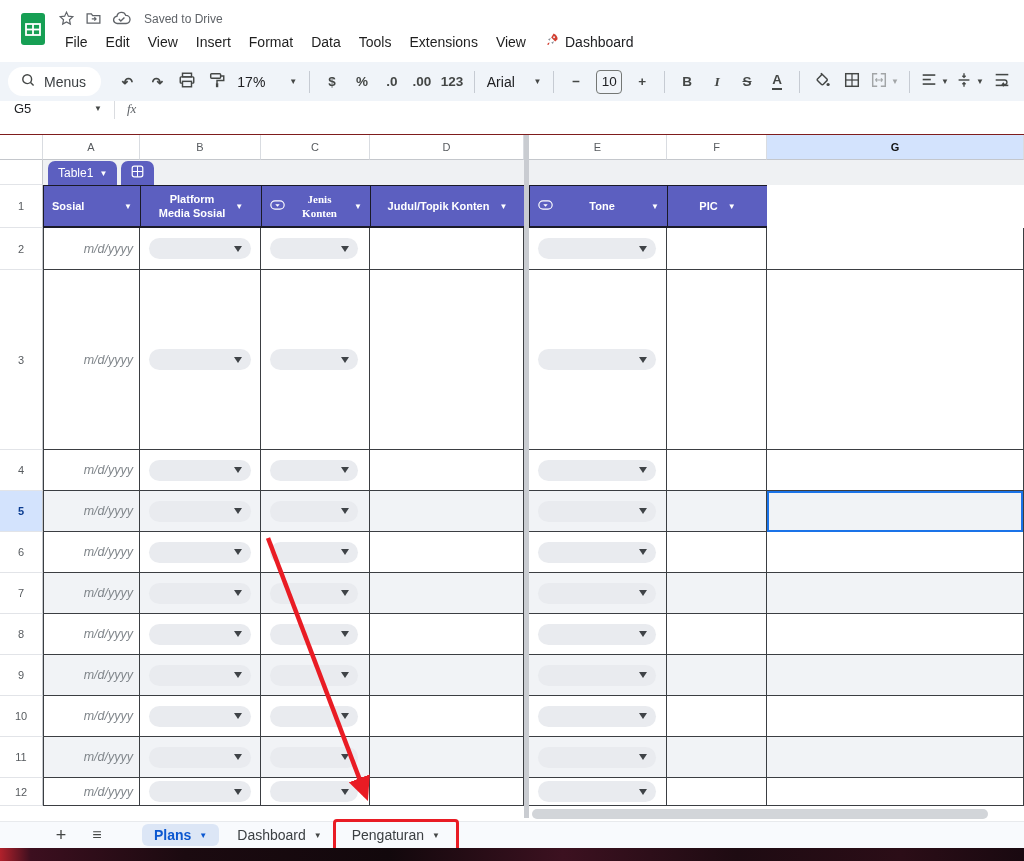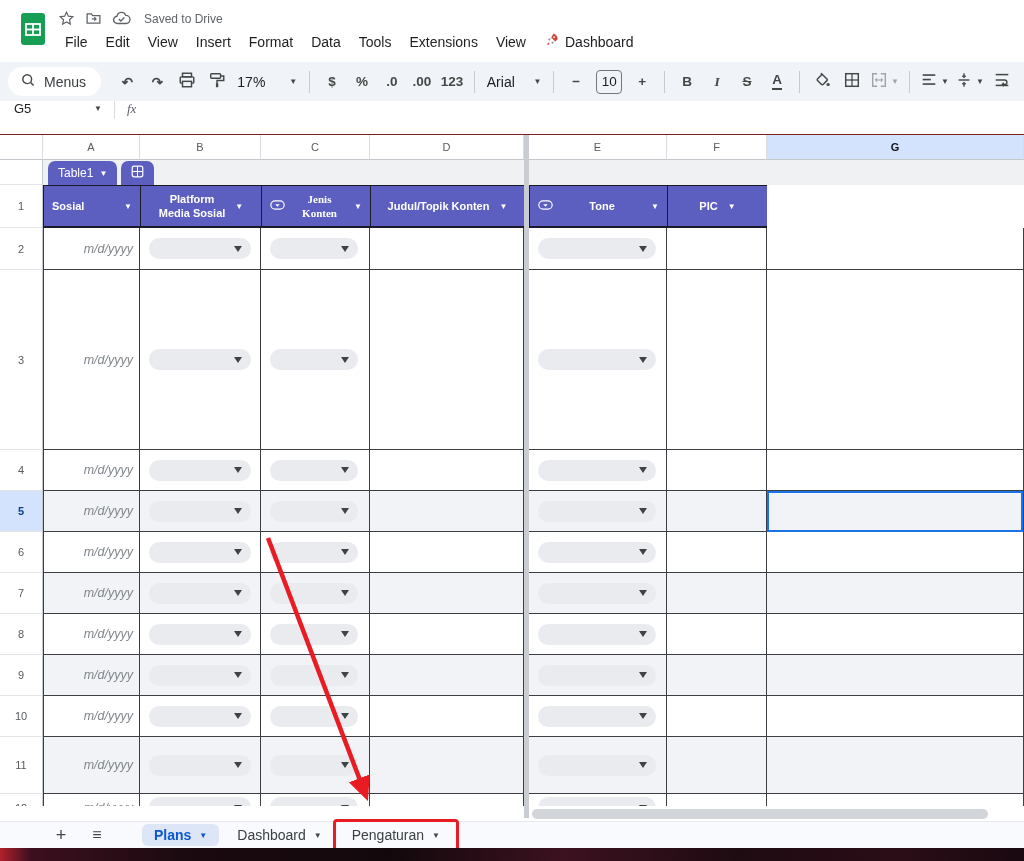--- a/index.html
+++ b/index.html
@@ -558,21 +558,21 @@
       <div class="bodycell" style="flex:0 0 154px"></div>
       <div class="spacercell"></div>
       <div class="bodycell" style="flex:0 0 138px">
         <span class="chip" style="width:118px">
           <i class="chip-caret"></i>
         </span>
       </div>
       <div class="bodycell" style="flex:0 0 100px"></div>
       <div class="bodycell" style="flex:0 0 257px"></div>
     </div>
-    <div class="grow banded" style="height:57px;overflow:hidden">
+    <div class="grow banded" style="height:41px;overflow:hidden">
       <div class="rowhead">11</div>
       <div class="bodycell cellA" style="flex:0 0 97px">
         <span class="date-ph">m/d/yyyy</span>
       </div>
       <div class="bodycell" style="flex:0 0 121px">
         <span class="chip" style="width:102px">
           <i class="chip-caret"></i>
         </span>
       </div>
       <div class="bodycell" style="flex:0 0 109px">

